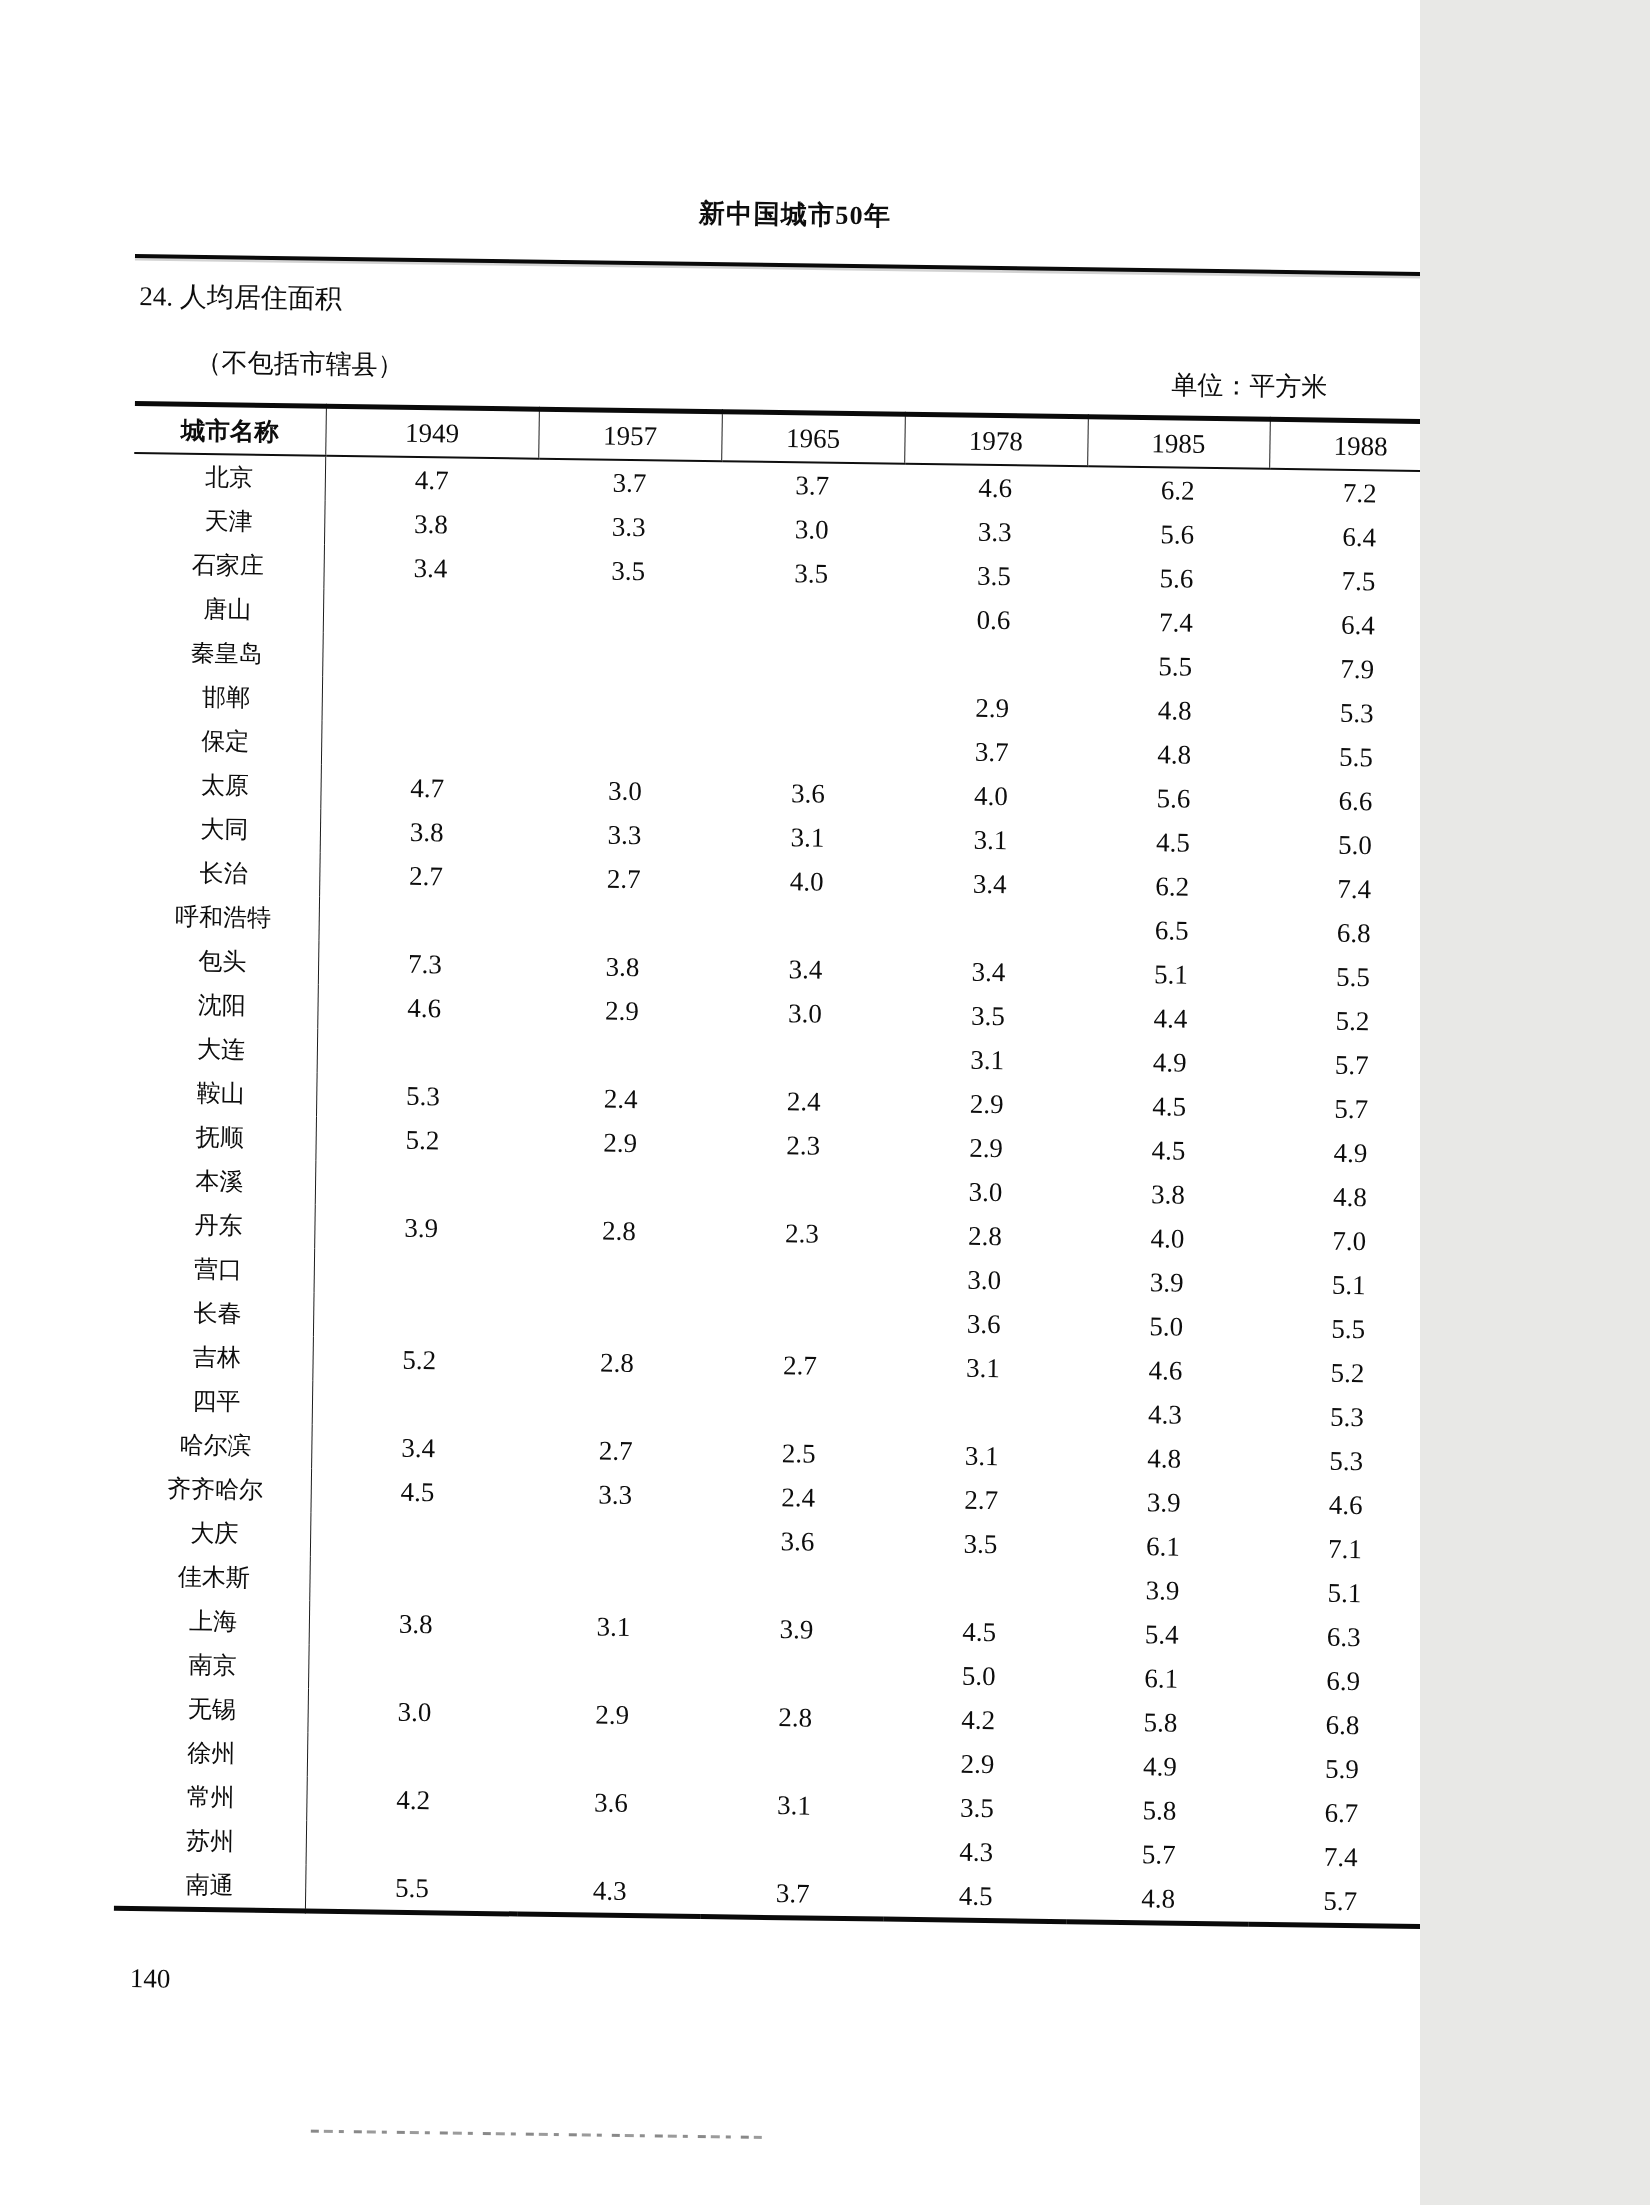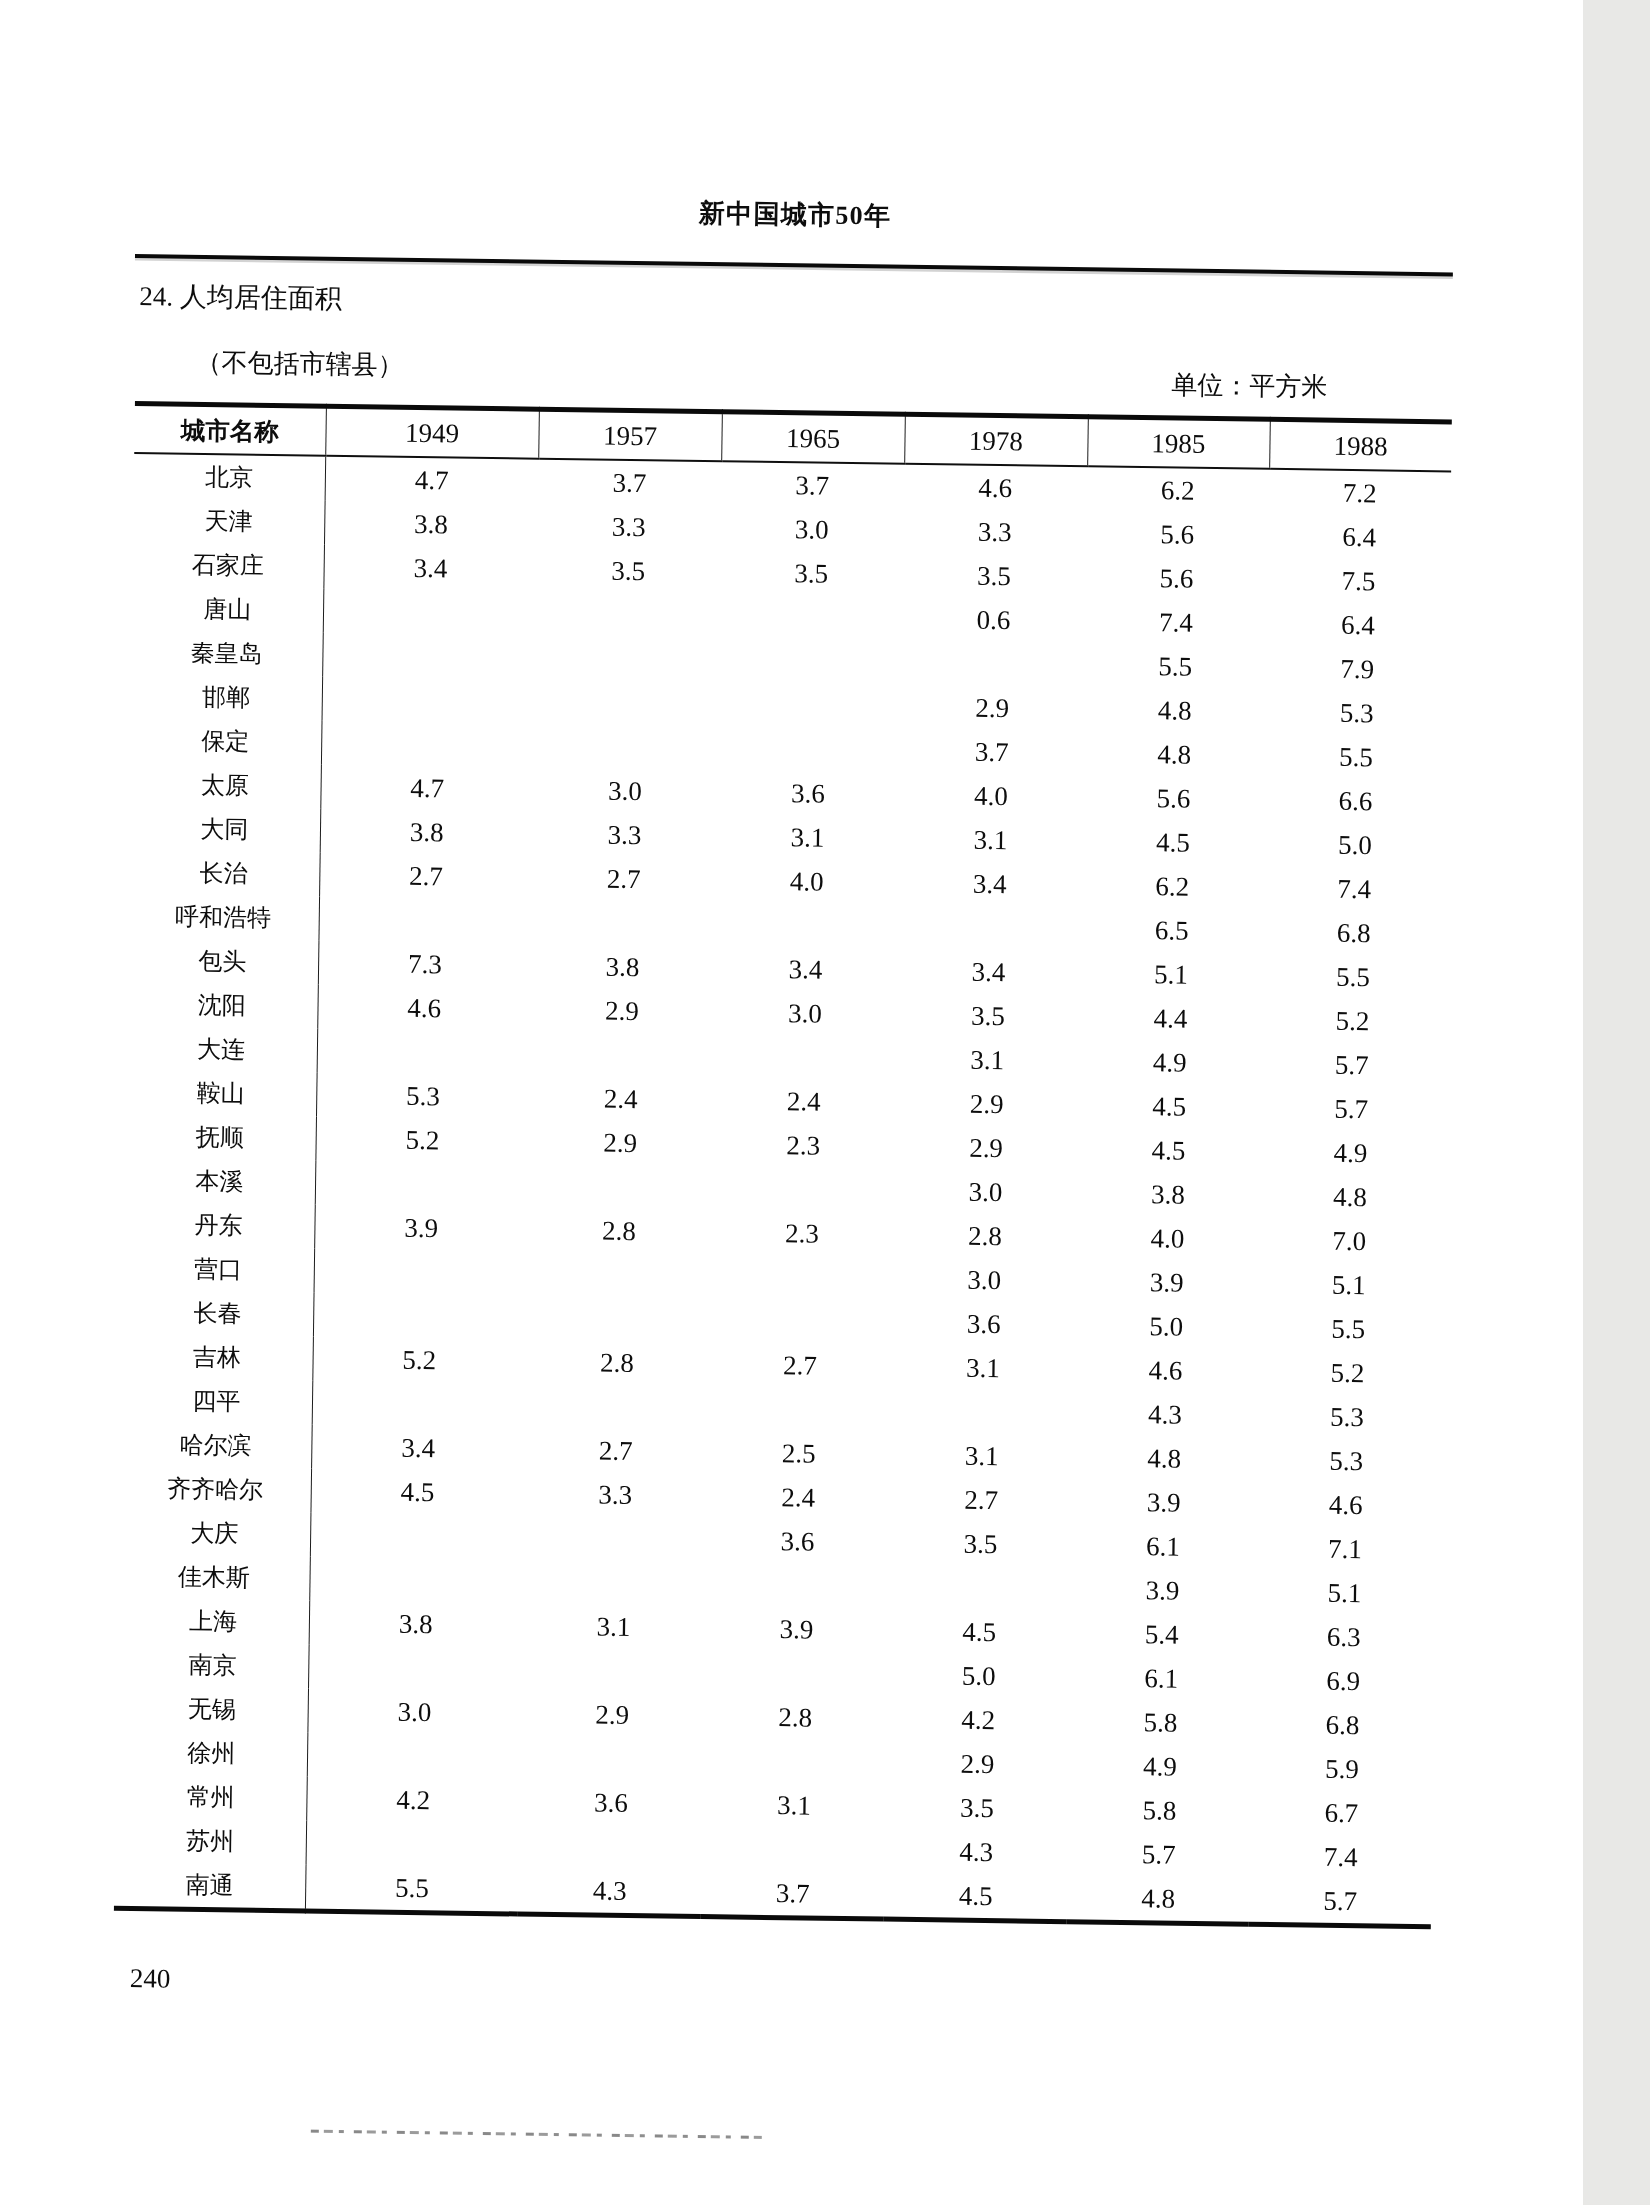--- a/index.html
+++ b/index.html
@@ -2,21 +2,21 @@
 <html style="font-size:10.3px"><head>
 <meta charset="utf-8">
 <style>
   html, body {
     margin: 0;
     padding: 0;
     background: #e8e8e6;
   }
   .page {
     position: relative;
-    width: 1583px;
+    width: 1420px;
     height: 2205px;
     background: #ffffff;
     overflow: hidden;
     color: #0d0d0d;
     font-family: "Liberation Serif", "DejaVu Serif", serif;
   }
   
   .sheet {
     position: absolute;
     left: 0;
@@ -465,19 +465,19 @@
             <td>5.5</td>
             <td>4.3</td>
             <td>3.7</td>
             <td>4.5</td>
             <td>4.8</td>
             <td>5.7</td>
           </tr>
         </tbody>
     </table>
 
-    <div class="page-number">240</div>
+    <div class="page-number">140</div>
 
     <div class="scan-artifact"></div>
 
   </div>
 </div>
 
 
 </body></html>

